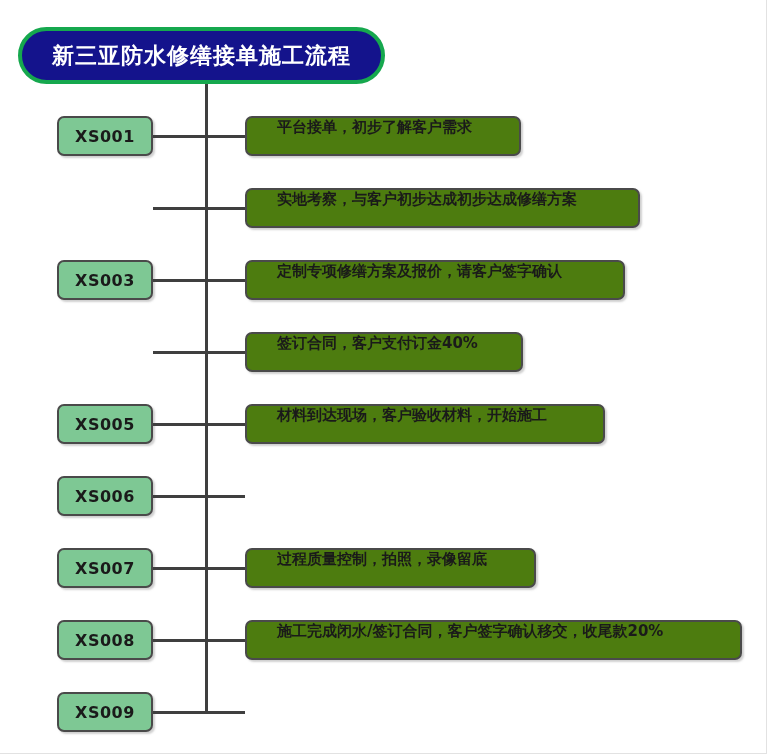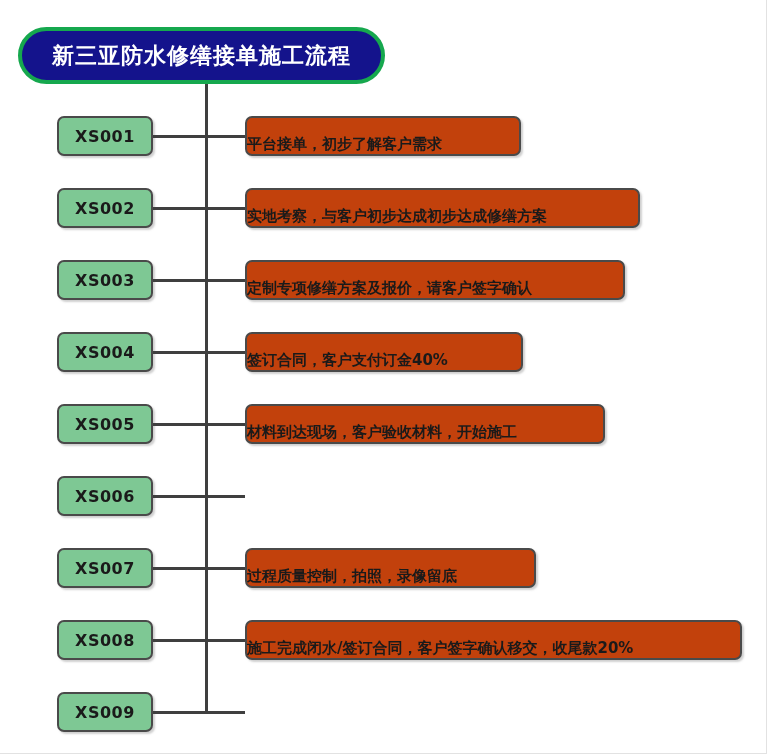--- a/index.html
+++ b/index.html
@@ -80,27 +80,27 @@
     color: #1a1a1a;
     font-size: 16px;
     font-weight: bold;
     letter-spacing: 0.5px;
   }
   .desc-box {
     position: absolute;
     left: 245px;
     top: 0;
     height: 40px;
-    background: #c2410c;
+    background: #4d7c0f;
     border: 2px solid #4a4a4a;
     border-radius: 7px;
     box-sizing: border-box;
     display: flex;
-    align-items: flex-end;
-    padding: 0 0;
+    align-items: flex-start;
+    padding: 0 30px;
     box-shadow: 2px 2px 2px rgba(120,120,120,0.35);
   }
   .desc-box .desc-text {
     color: #1a1a1a;
     font-size: 15px;
     font-weight: bold;
     white-space: nowrap;
   }
 </style>
 </head>
@@ -119,43 +119,37 @@
         <div class="code-box">
           <span class="code-text">XS001</span>
         </div>
         <div class="hline" style="left: 153px; top: 19px; width: 55px;"></div>
         <div class="hline" style="left: 205px; top: 19px; width: 40px;"></div>
         <div class="desc-box" style="width: 276px;">
           <span class="desc-text">平台接单，初步了解客户需求</span>
         </div>
       </div>
       <div class="row" style="top: 188px;">
-        <div class="code-box">
-          <span class="code-text">XS002</span>
-        </div>
         <div class="hline" style="left: 153px; top: 19px; width: 55px;"></div>
         <div class="hline" style="left: 205px; top: 19px; width: 40px;"></div>
         <div class="desc-box" style="width: 395px;">
           <span class="desc-text">实地考察，与客户初步达成初步达成修缮方案</span>
         </div>
       </div>
       <div class="row" style="top: 260px;">
         <div class="code-box">
           <span class="code-text">XS003</span>
         </div>
         <div class="hline" style="left: 153px; top: 19px; width: 55px;"></div>
         <div class="hline" style="left: 205px; top: 19px; width: 40px;"></div>
         <div class="desc-box" style="width: 380px;">
           <span class="desc-text">定制专项修缮方案及报价，请客户签字确认</span>
         </div>
       </div>
       <div class="row" style="top: 332px;">
-        <div class="code-box">
-          <span class="code-text">XS004</span>
-        </div>
         <div class="hline" style="left: 153px; top: 19px; width: 55px;"></div>
         <div class="hline" style="left: 205px; top: 19px; width: 40px;"></div>
         <div class="desc-box" style="width: 278px;">
           <span class="desc-text">签订合同，客户支付订金40%</span>
         </div>
       </div>
       <div class="row" style="top: 404px;">
         <div class="code-box">
           <span class="code-text">XS005</span>
         </div>

